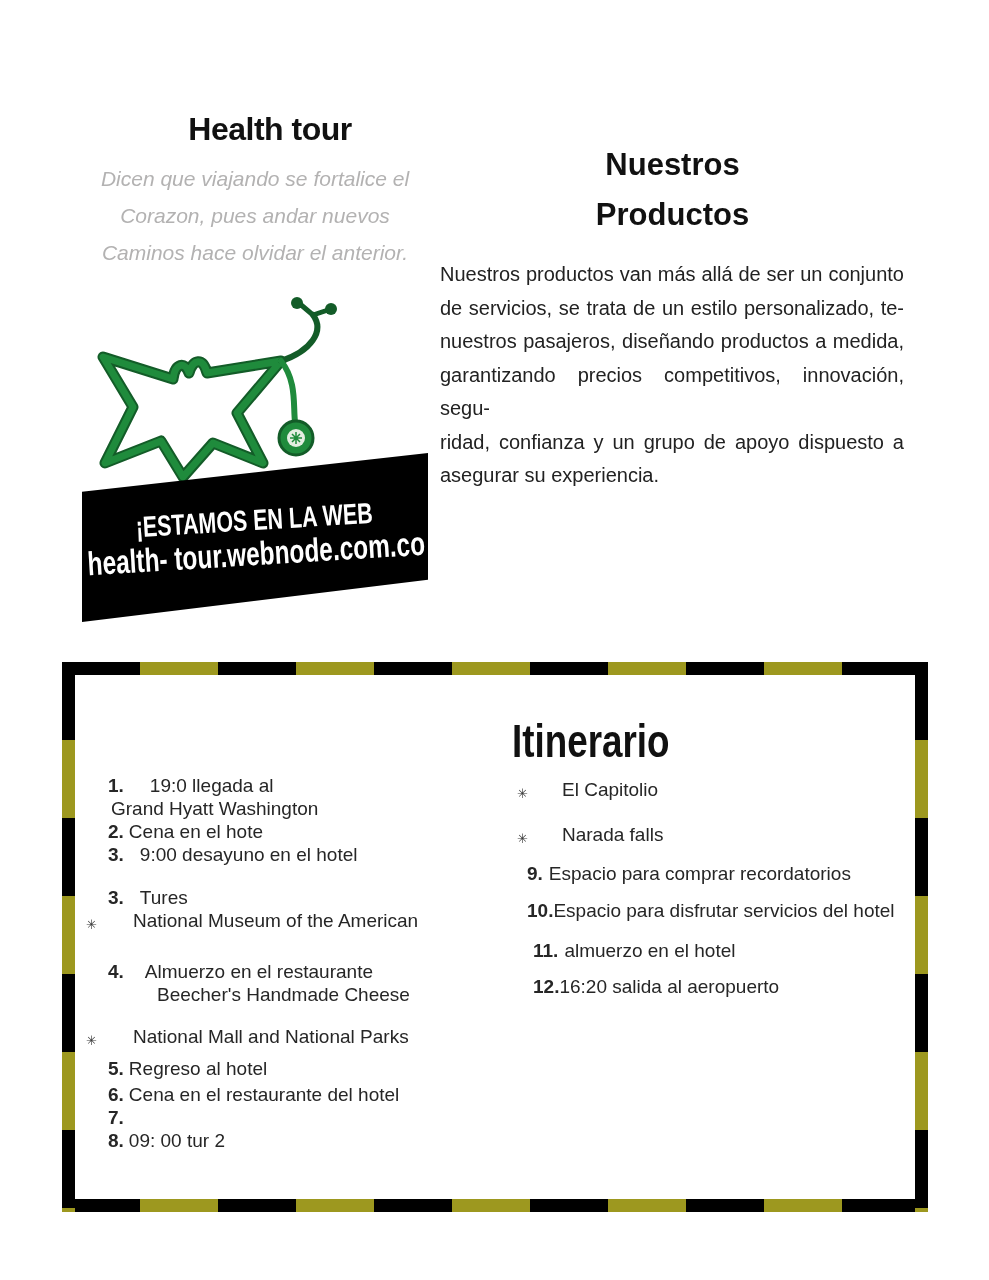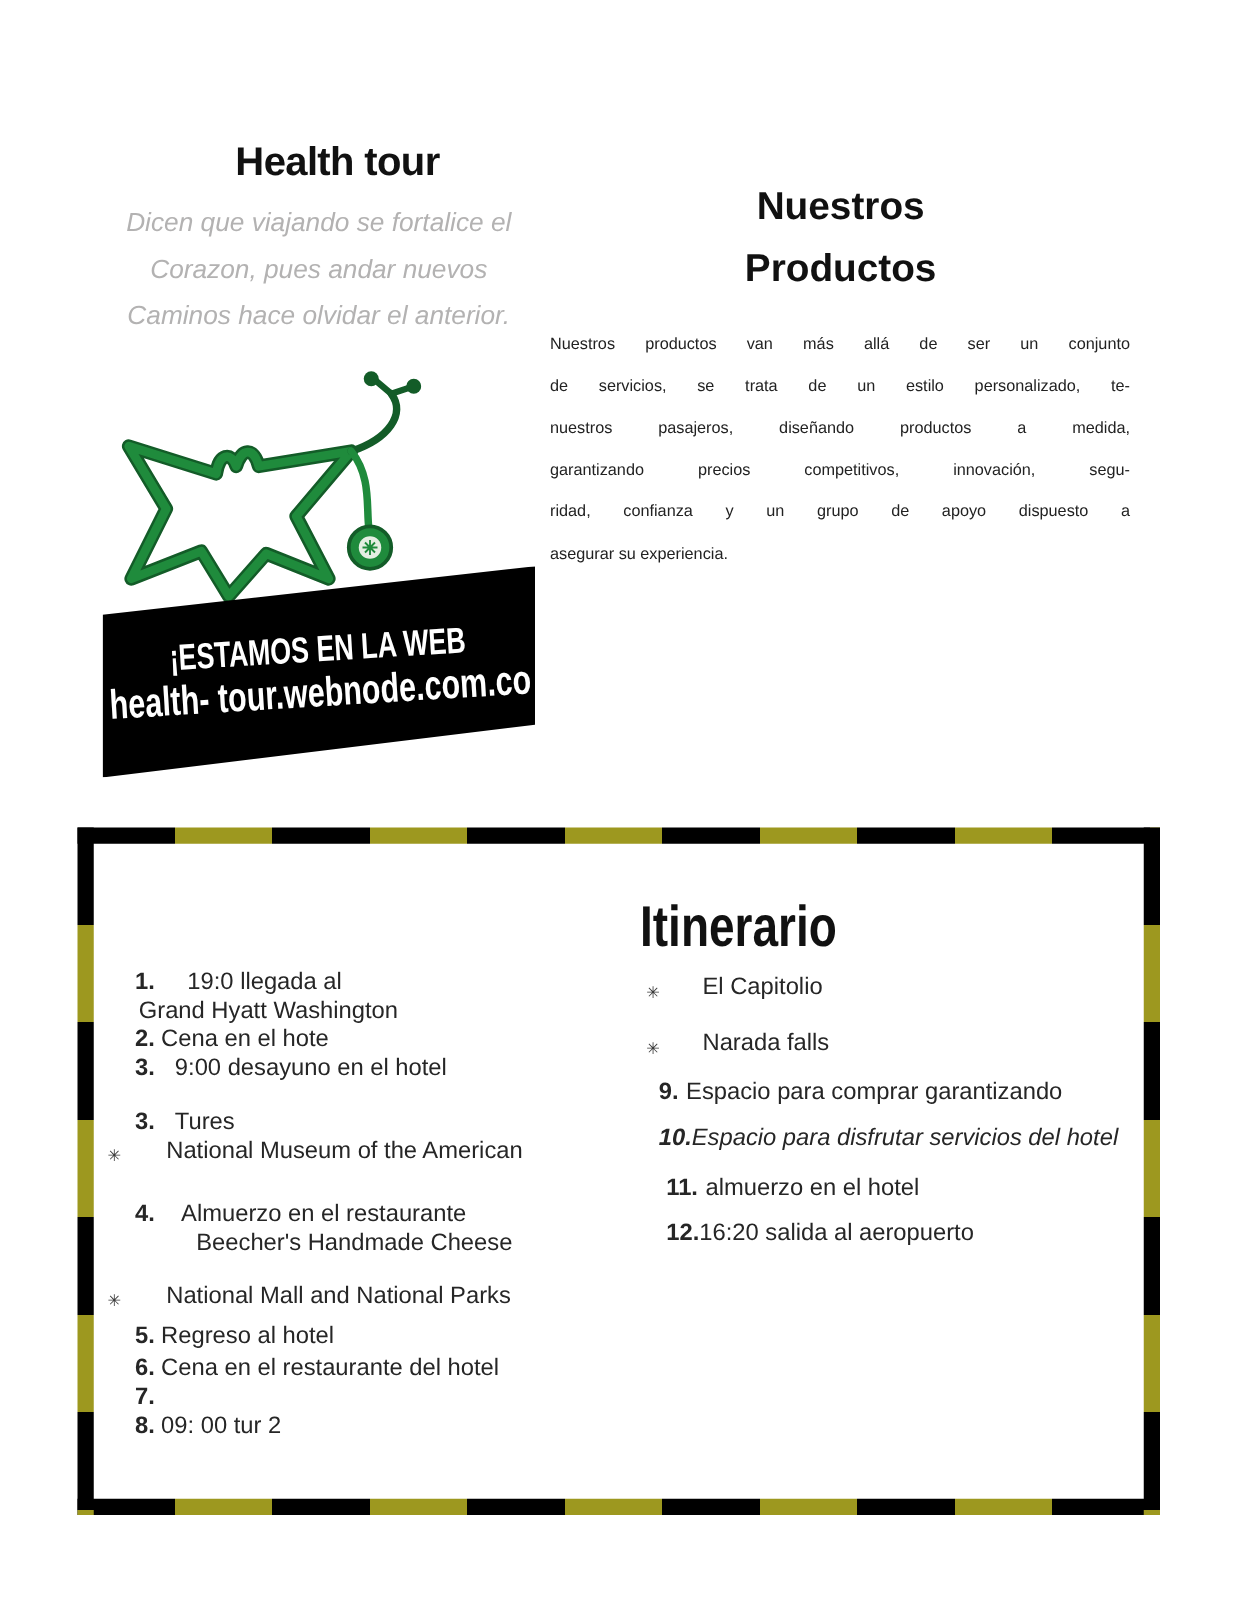--- a/index.html
+++ b/index.html
@@ -29,21 +29,21 @@
   }
   .banner-l1{font-size:29px;letter-spacing:0px;line-height:32px;}
   .banner-l2{font-size:33px;letter-spacing:0px;line-height:36px;}
   
   .products-title{
     position:absolute;left:440px;top:140px;width:465px;text-align:center;
     font-size:31px;font-weight:bold;color:#111;line-height:50px;margin:0;
   }
   .products-par{
     position:absolute;left:440px;top:258px;width:464px;
-    font-size:13px;line-height:33.5px;color:#222;
+    font-size:20px;line-height:33.5px;color:#222;
   }
   .pline{text-align:justify;text-align-last:justify;}
   .pline.last{text-align-last:left;}
   
   .itbox{position:absolute;left:62px;top:662px;width:866px;height:550px;background:#fff;}
   .bd{position:absolute;}
   .bd-h{left:0;right:0;height:13px;background:repeating-linear-gradient(90deg,#000 0 78px,#9d981f 78px 156px);}
   .bd-top{top:0;}
   .bd-bottom{bottom:0;}
   .bd-v{top:0;bottom:0;width:13px;background:repeating-linear-gradient(180deg,#000 0 78px,#9d981f 78px 156px);}
@@ -67,21 +67,21 @@
   .cont2{margin-left:73px;}
   .g26{margin-right:26px;} .g21{margin-right:21px;} .g16{margin-right:16px;} .g5{margin-right:5px;}
   .mt20{margin-top:20px;} .mt24{margin-top:24px;} .mt19{margin-top:19px;}
   .mt5{margin-top:5px;} .mt3{margin-top:3px;}
   .ra{display:flex;padding-left:10px;}
   .ra .mk{width:45px;margin-left:2px;}
   .rn{text-indent:22px;margin:0;}
   .rn2{text-indent:28px;margin:0;}
   .rn .mk,.rn2 .mk{display:inline;}
   .msp{margin-right:6px;}
-  .rmt17{margin-top:17px;} .rmt11{margin-top:11px;} .rmt13{margin-top:13px;font-style:italic;}
+  .rmt17{margin-top:17px;} .rmt11{margin-top:11px;} .rmt13{margin-top:13px;}
   .rmt16{margin-top:16px;} .rmt12{margin-top:12px;}
 </style>
 </head>
 <body>
 
 <div>
 
   <h1 class="page-title">Health tour</h1>
 
   <div class="quote">
@@ -200,21 +200,21 @@
         <span class="mk">✳</span>
         <span>El Capitolio</span>
       </div>
 
       <div class="ra rmt17">
         <span class="mk">✳</span>
         <span>Narada falls</span>
       </div>
 
       <p class="rn rmt11">
-        <span class="mk msp">9.</span><span>Espacio para comprar garantizando</span>
+        <span class="mk msp">9.</span><span>Espacio para comprar recordatorios</span>
       </p>
 
       <p class="rn rmt13" style="width:402px">
         <span class="mk">10.</span><span>Espacio para disfrutar servicios del hotel</span>
       </p>
 
       <p class="rn2 rmt16">
         <span class="mk msp">11.</span><span>almuerzo en el hotel</span>
       </p>
 

